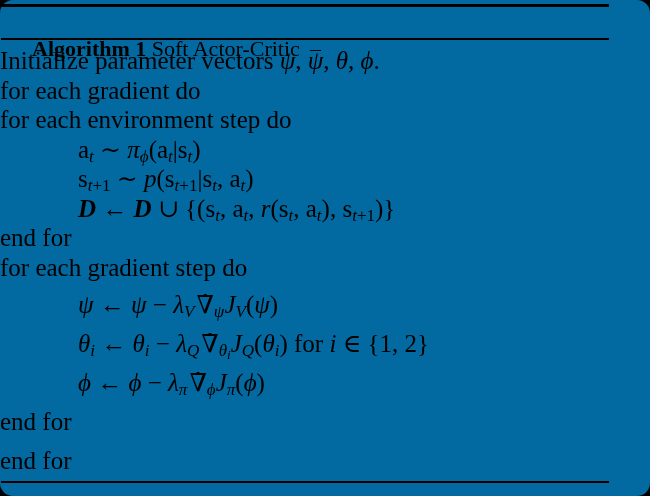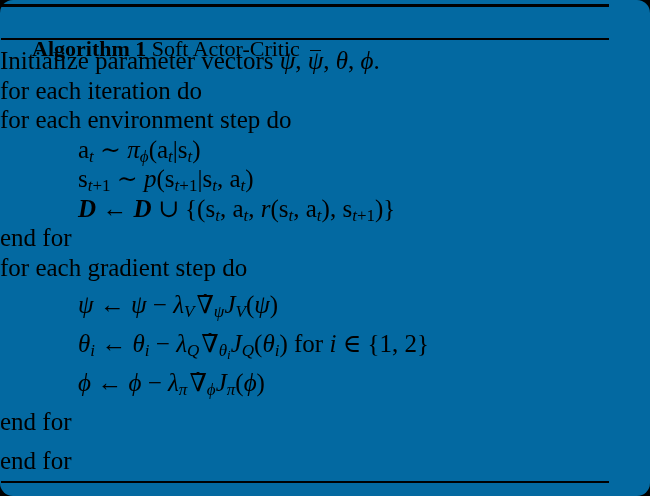--- a/index.html
+++ b/index.html
@@ -65,21 +65,21 @@
 <body>
 
 <div class="page">
   <div class="rule rule-top"></div>
   <div class="algo-header">
     <span class="hb">Algorithm 1</span><span> Soft Actor-Critic</span>
   </div>
   <div class="rule rule-mid"></div>
   <div class="algo-body">
       <div class="algo-line ind-1"><span class="tok">Initialize parameter vectors </span><span class="tok i">ψ</span><span class="tok">, </span><span class="tok i bar">ψ</span><span class="tok">, </span><span class="tok i">θ</span><span class="tok">, </span><span class="tok i">ϕ</span><span class="tok">.</span></div>
-      <div class="algo-line ind-1"><span class="tok b">for</span><span class="tok"> each iteration </span><span class="tok b">do</span></div>
+      <div class="algo-line ind-1"><span class="tok b">for</span><span class="tok"> each gradient </span><span class="tok b">do</span></div>
       <div class="algo-line ind-2"><span class="tok b">for</span><span class="tok"> each environment step </span><span class="tok b">do</span></div>
       <div class="algo-line ind-3"><span class="tok b">a</span><span class="tok i sub">t</span><span class="tok"> ∼ </span><span class="tok i">π</span><span class="tok i sub">ϕ</span><span class="tok">(</span><span class="tok b">a</span><span class="tok i sub">t</span><span class="tok">|</span><span class="tok b">s</span><span class="tok i sub">t</span><span class="tok">)</span></div>
       <div class="algo-line ind-3"><span class="tok b">s</span><span class="tok i sub">t</span><span class="tok sub">+1</span><span class="tok"> ∼ </span><span class="tok i">p</span><span class="tok">(</span><span class="tok b">s</span><span class="tok i sub">t</span><span class="tok sub">+1</span><span class="tok">|</span><span class="tok b">s</span><span class="tok i sub">t</span><span class="tok">, </span><span class="tok b">a</span><span class="tok i sub">t</span><span class="tok">)</span></div>
       <div class="algo-line ind-3"><span class="tok cal">D</span><span class="tok"> ← </span><span class="tok cal">D</span><span class="tok"> ∪ {(</span><span class="tok b">s</span><span class="tok i sub">t</span><span class="tok">, </span><span class="tok b">a</span><span class="tok i sub">t</span><span class="tok">, </span><span class="tok i">r</span><span class="tok">(</span><span class="tok b">s</span><span class="tok i sub">t</span><span class="tok">, </span><span class="tok b">a</span><span class="tok i sub">t</span><span class="tok">), </span><span class="tok b">s</span><span class="tok i sub">t</span><span class="tok sub">+1</span><span class="tok">)}</span></div>
       <div class="algo-line ind-2"><span class="tok b">end for</span></div>
       <div class="algo-line ind-2"><span class="tok b">for</span><span class="tok"> each gradient step </span><span class="tok b">do</span></div>
       <div class="algo-line ind-3"><span class="tok i">ψ</span><span class="tok"> ← </span><span class="tok i">ψ</span><span class="tok"> − </span><span class="tok i">λ</span><span class="tok i sub">V</span><span class="tok hat">∇</span><span class="tok i sub">ψ</span><span class="tok i">J</span><span class="tok i sub">V</span><span class="tok">(</span><span class="tok i">ψ</span><span class="tok">)</span></div>
       <div class="algo-line ind-3"><span class="tok i">θ</span><span class="tok i sub">i</span><span class="tok"> ← </span><span class="tok i">θ</span><span class="tok i sub">i</span><span class="tok"> − </span><span class="tok i">λ</span><span class="tok i sub">Q</span><span class="tok hat">∇</span><span class="tok i sub">θ</span><span class="tok i sub2">i</span><span class="tok i">J</span><span class="tok i sub">Q</span><span class="tok">(</span><span class="tok i">θ</span><span class="tok i sub">i</span><span class="tok">) for </span><span class="tok i">i</span><span class="tok"> ∈ {1, 2}</span></div>
       <div class="algo-line ind-3"><span class="tok i">ϕ</span><span class="tok"> ← </span><span class="tok i">ϕ</span><span class="tok"> − </span><span class="tok i">λ</span><span class="tok i sub">π</span><span class="tok hat">∇</span><span class="tok i sub">ϕ</span><span class="tok i">J</span><span class="tok i sub">π</span><span class="tok">(</span><span class="tok i">ϕ</span><span class="tok">)</span></div>
       <div class="algo-line ind-2"><span class="tok b">end for</span></div>

